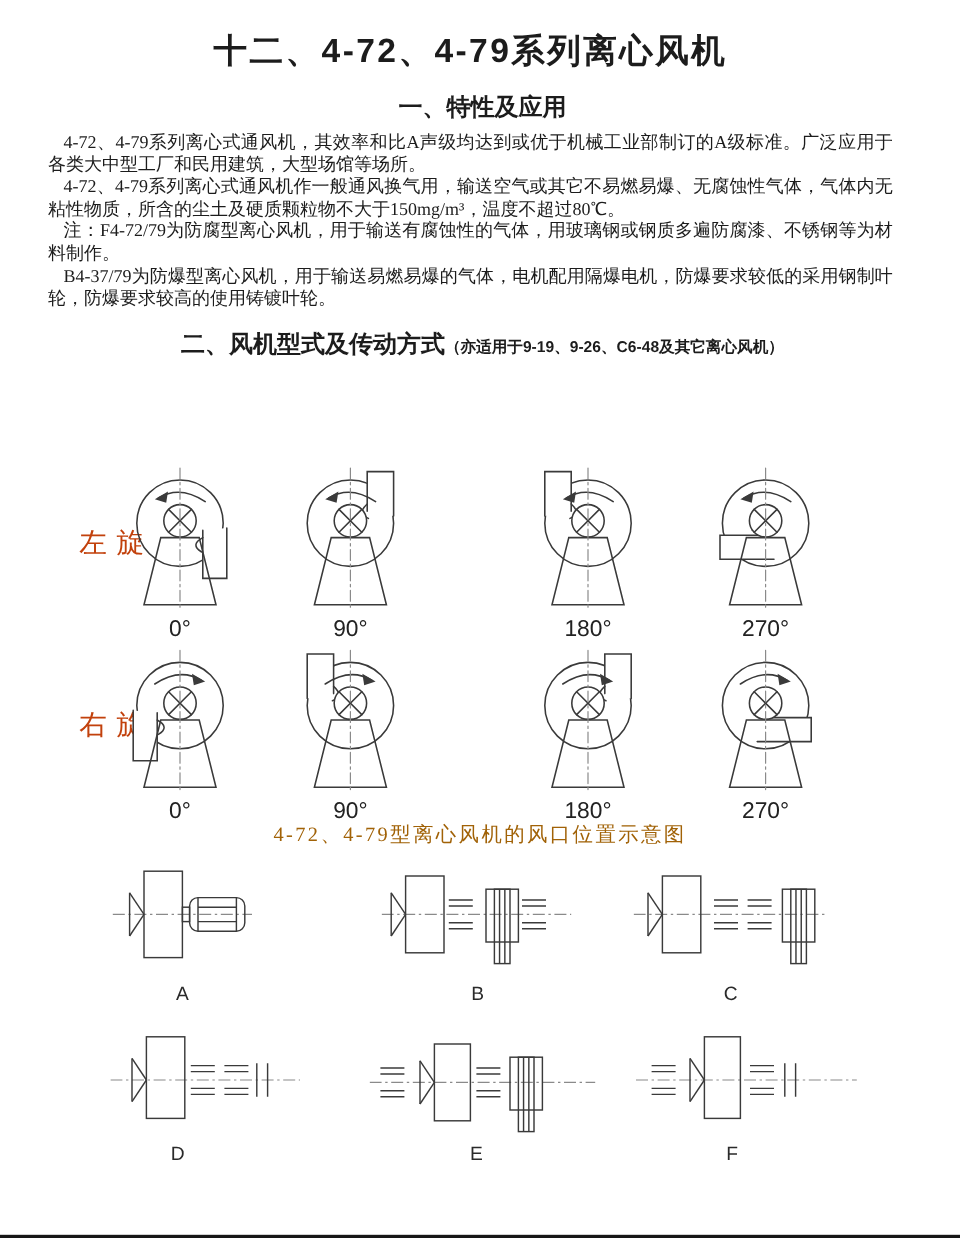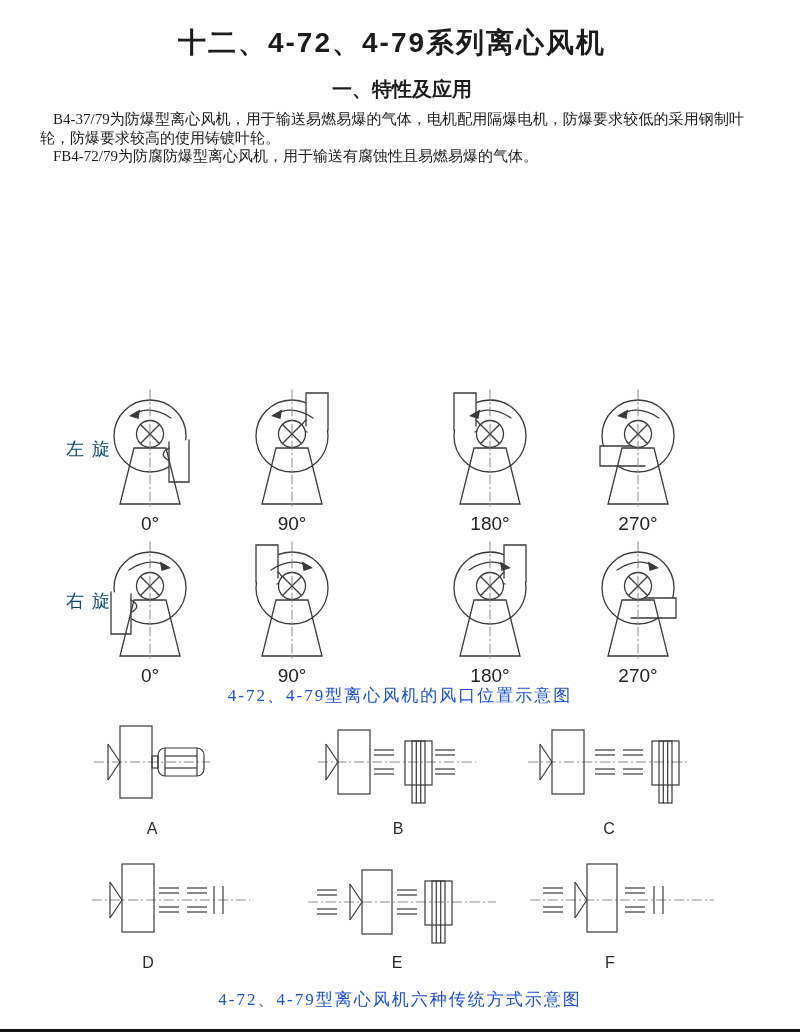--- a/index.html
+++ b/index.html
@@ -8,39 +8,44 @@
   .content{padding:0 56px 0 40px;}
   .doc-title{text-align:center;font-family:"Liberation Sans", sans-serif;font-weight:bold;
              font-size:28px;letter-spacing:2px;margin:24px 0 14px 0;}
   .sec-head{font-family:"Liberation Sans", sans-serif;font-weight:bold;font-size:20px;
             margin:14px 0 7px 20px;text-align:center;}
   .sec-head .note{font-size:13px;font-weight:bold;letter-spacing:0;}
   .body-p{margin:0;font-size:15px;line-height:18.6px;text-align:justify;text-indent:13px;}
   .fan-cell{position:absolute;width:130px;}
   .fan-cell .deg{text-align:center;font-family:"Liberation Sans", sans-serif;font-size:19px;
                  color:#222;margin-top:1px;}
-  .rot-label{position:absolute;font-size:18px;letter-spacing:8px;color:#0c4a6e;}
+  .rot-label{position:absolute;font-size:23px;letter-spacing:8px;color:#c2410c;}
   .caption{position:absolute;left:0;width:100%;text-align:center;font-size:17px;
-           letter-spacing:2px;color:#1d4ed8;}
+           letter-spacing:2px;color:#a16207;}
   .trans{position:absolute;}
   .trans-label{position:absolute;text-align:center;font-family:"Liberation Sans", sans-serif;
                font-size:16px;color:#2a2a2a;}
   .page-edge{position:absolute;left:0;top:1029px;width:100%;height:3px;background:#161616;}
 </style>
 </head>
 <body>
 
 <div class="page">
   <div class="content">
     <div class="doc-title">十二、4-72、4-79系列离心风机</div>
 
     <div class="sec-head">一、特性及应用</div>
+    <p class="body-p">4-72、4-79系列离心式通风机，其效率和比A声级均达到或优于机械工业部制订的A级标准。广泛应用于各类大中型工厂和民用建筑，大型场馆等场所。</p>
+    <p class="body-p">4-72、4-79系列离心式通风机作一般通风换气用，输送空气或其它不易燃易爆、无腐蚀性气体，气体内无粘性物质，所含的尘土及硬质颗粒物不大于150mg/m³，温度不超过80℃。</p>
+    <p class="body-p">注：F4-72/79为防腐型离心风机，用于输送有腐蚀性的气体，用玻璃钢或钢质多遍防腐漆、不锈钢等为材料制作。</p>
     <p class="body-p">B4-37/79为防爆型离心风机，用于输送易燃易爆的气体，电机配用隔爆电机，防爆要求较低的采用钢制叶轮，防爆要求较高的使用铸镀叶轮。</p>
-    <p class="body-p">FB4-72/79为防腐防爆型离心风机，用于输送有腐蚀性且易燃易爆的气体。</p>
-
+
+    <div class="sec-head">
+      <span>二、风机型式及传动方式</span><span class="note">（亦适用于9-19、9-26、C6-48及其它离心风机）</span>
+    </div>
   </div>
 
   <div class="rot-label" style="left:66px;top:437px">左旋</div>
   <div class="rot-label" style="left:66px;top:589px">右旋</div>
 
   <div class="fan-cell" style="left:85px;top:388px">
       <div class="fanbox"><svg width="130" height="120" viewBox="0 0 130 120">
     <g stroke="#3a3a3a" fill="none" stroke-width="1.3" stroke-linecap="round">
       <circle cx="65" cy="48" r="36"></circle>
       <path d="M84,54 L84,94 L104,94 L104,52" fill="#fff"></path>
@@ -340,16 +345,15 @@
         </g>
       </svg></div>
 
   <div class="trans-label" style="left:92px;width:120px;top:820px">A</div>
   <div class="trans-label" style="left:318px;width:160px;top:820px">B</div>
   <div class="trans-label" style="left:528px;width:162px;top:820px">C</div>
   <div class="trans-label" style="left:88px;width:120px;top:954px">D</div>
   <div class="trans-label" style="left:308px;width:178px;top:954px">E</div>
   <div class="trans-label" style="left:530px;width:160px;top:954px">F</div>
 
-  <div class="caption" style="top:988px">4-72、4-79型离心风机六种传统方式示意图</div>
 
   <div class="page-edge"></div>
 </div>
 
 </body></html>

